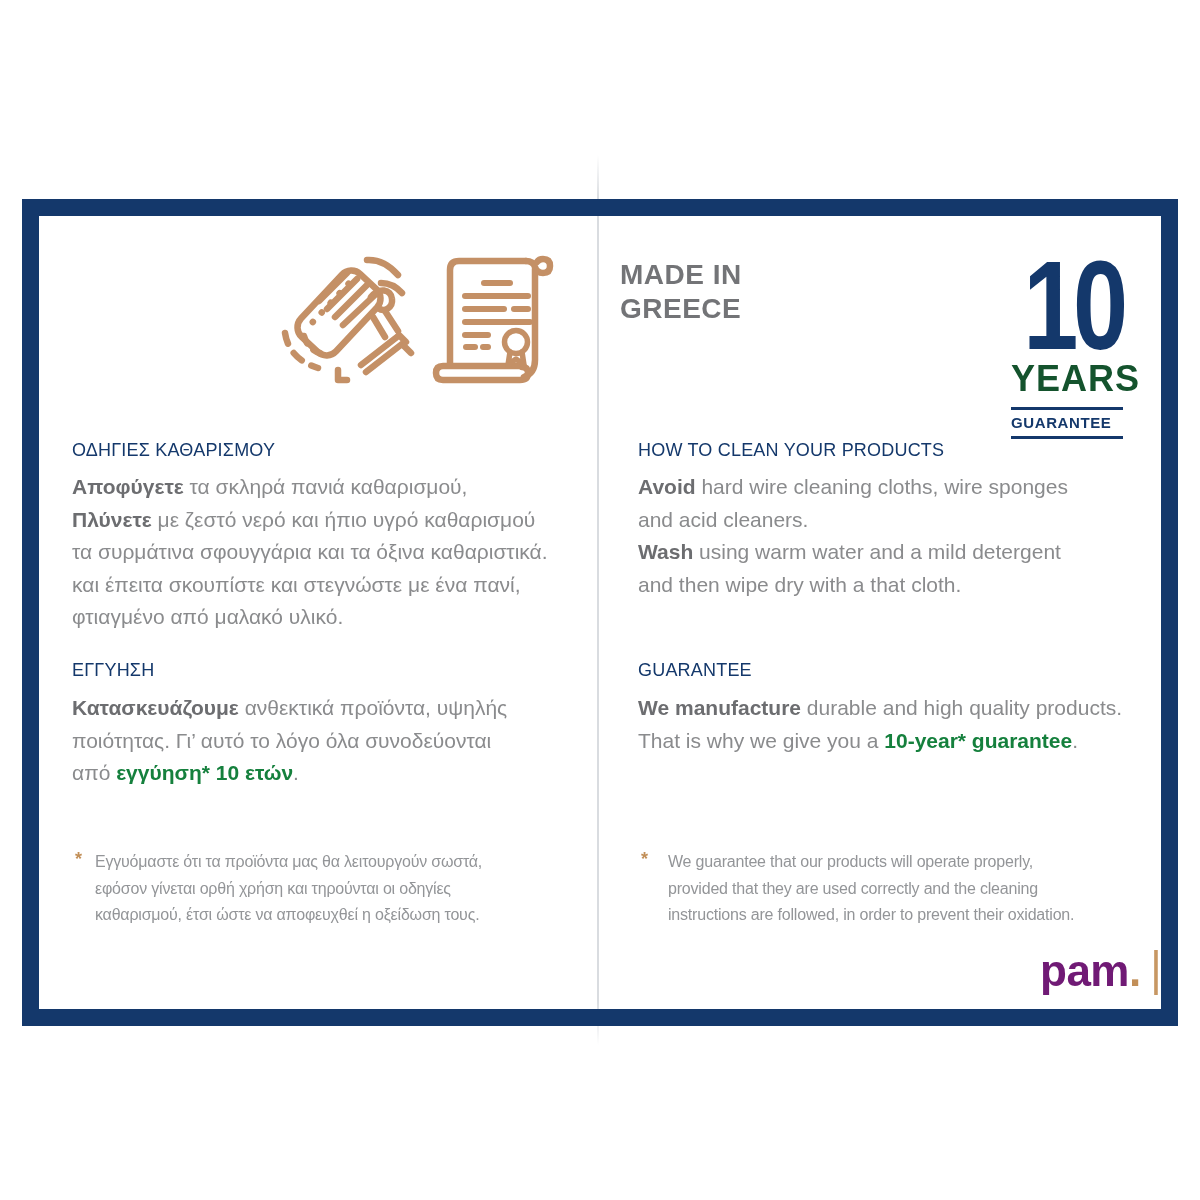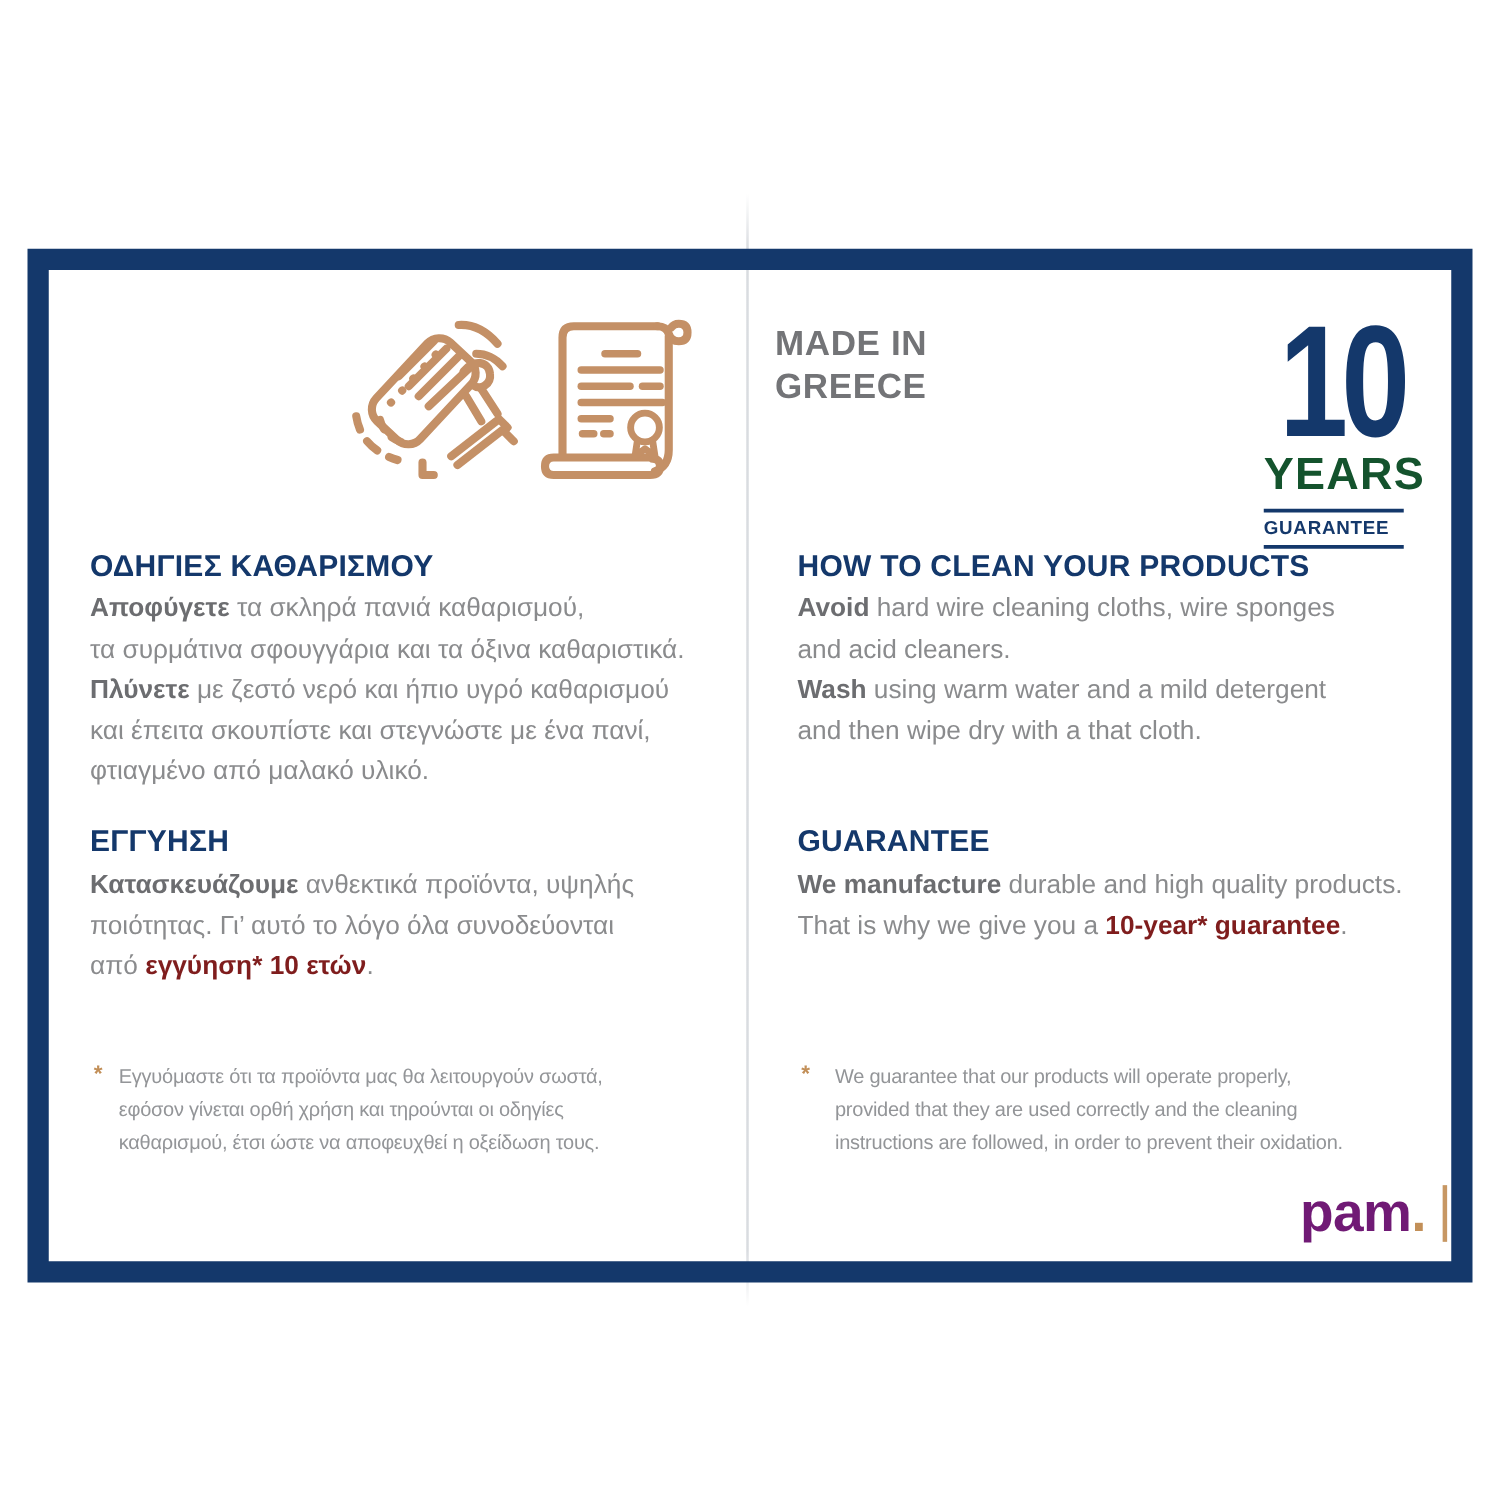--- a/index.html
+++ b/index.html
@@ -37,33 +37,33 @@
   .badge-years {
     margin-top:3px; font-size:36px; font-weight:bold;
     color:#14532d; letter-spacing:1px;
   }
   .badge-guarantee {
     margin-top:7px; border-top:3px solid #14386b; border-bottom:3px solid #14386b;
     padding:4px 0 5px; font-size:15px; font-weight:bold;
     color:#14386b; letter-spacing:0.6px;
   }
 
-  .sec-h { position:absolute; font-size:24px; font-weight:bold; color:#14386b; letter-spacing:0.2px; }
+  .sec-h { position:absolute; font-size:18px; font-weight:normal; color:#14386b; letter-spacing:0.2px; }
   .h-clean-gr { left:72px;  top:440px; }
   .h-guar-gr  { left:72px;  top:660px; }
   .h-clean-en { left:638px; top:440px; }
   .h-guar-en  { left:638px; top:660px; }
 
   .sec-body { position:absolute; font-size:21px; color:#8a8b8d; line-height:32.5px; white-space:nowrap; }
   .sec-body b { font-weight:bold; color:#6c6d70; }
   .body-clean-gr { left:72px;  top:471px; }
   .body-guar-gr  { left:72px;  top:692px; }
   .body-clean-en { left:638px; top:471px; }
   .body-guar-en  { left:638px; top:692px; }
-  .accent { color:#7f1d1d; font-weight:bold; }
+  .accent { color:#15803d; font-weight:bold; }
 
   .fn { position:absolute; font-size:16px; line-height:26.5px; color:#939598; letter-spacing:-0.2px; white-space:nowrap; }
   .fn-gr { left:95px;  top:849px; }
   .fn-en { left:668px; top:849px; }
   .fn-mark { position:absolute; font-size:18px; font-weight:bold; color:#c28f58; }
   .mark-gr { left:75px;  top:849px; }
   .mark-en { left:641px; top:849px; }
 
   .logo { position:absolute; left:1040px; top:946px; white-space:nowrap; }
   .logo-text { font-size:44px; font-weight:bold; color:#701a75; letter-spacing:-0.5px; }
@@ -136,22 +136,22 @@
 
     <div class="badge">
       <div class="badge-num">10</div>
       <div class="badge-years">YEARS</div>
       <div class="badge-guarantee">GUARANTEE</div>
     </div>
 
     <div class="sec-h h-clean-gr">ΟΔΗΓΙΕΣ ΚΑΘΑΡΙΣΜΟΥ</div>
     <div class="sec-body body-clean-gr">
       <div><b>Αποφύγετε</b><span> τα σκληρά πανιά καθαρισμού,</span></div>
+      <div><b>Πλύνετε</b><span> με ζεστό νερό και ήπιο υγρό καθαρισμού</span></div>
       <div><b></b><span>τα συρμάτινα σφουγγάρια και τα όξινα καθαριστικά.</span></div>
-      <div><b>Πλύνετε</b><span> με ζεστό νερό και ήπιο υγρό καθαρισμού</span></div>
       <div><b></b><span>και έπειτα σκουπίστε και στεγνώστε με ένα πανί,</span></div>
       <div><b></b><span>φτιαγμένο από μαλακό υλικό.</span></div>
     </div>
 
     <div class="sec-h h-guar-gr">ΕΓΓΥΗΣΗ</div>
     <div class="sec-body body-guar-gr">
       <div><b>Κατασκευάζουμε</b><span> ανθεκτικά προϊόντα, υψηλής</span></div>
       <div><b></b><span>ποιότητας. Γι’ αυτό το λόγο όλα συνοδεύονται</span></div>
       <div><b></b><span>από </span><span class="accent">εγγύηση* 10 ετών</span><span>.</span></div>
     </div>

